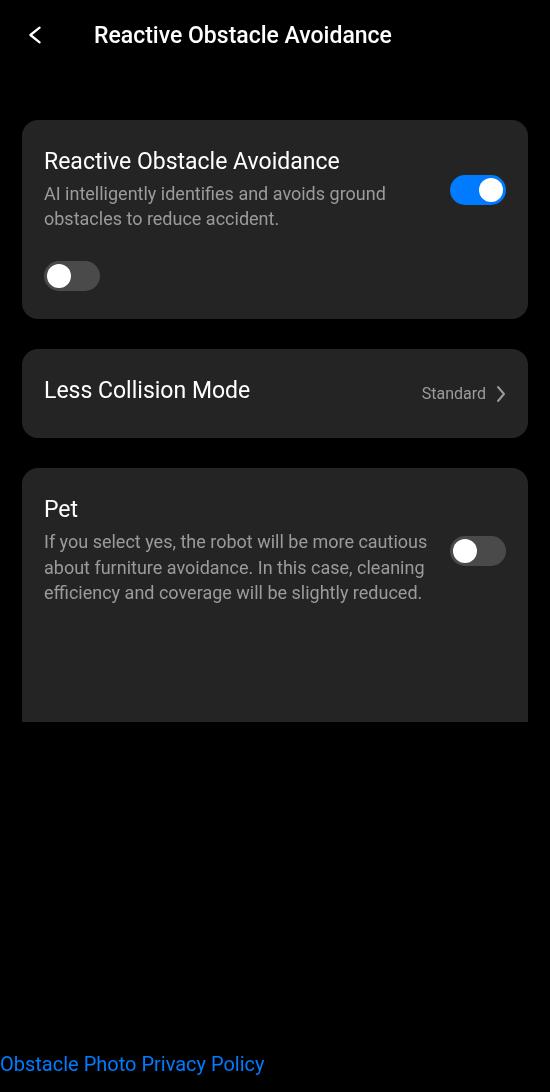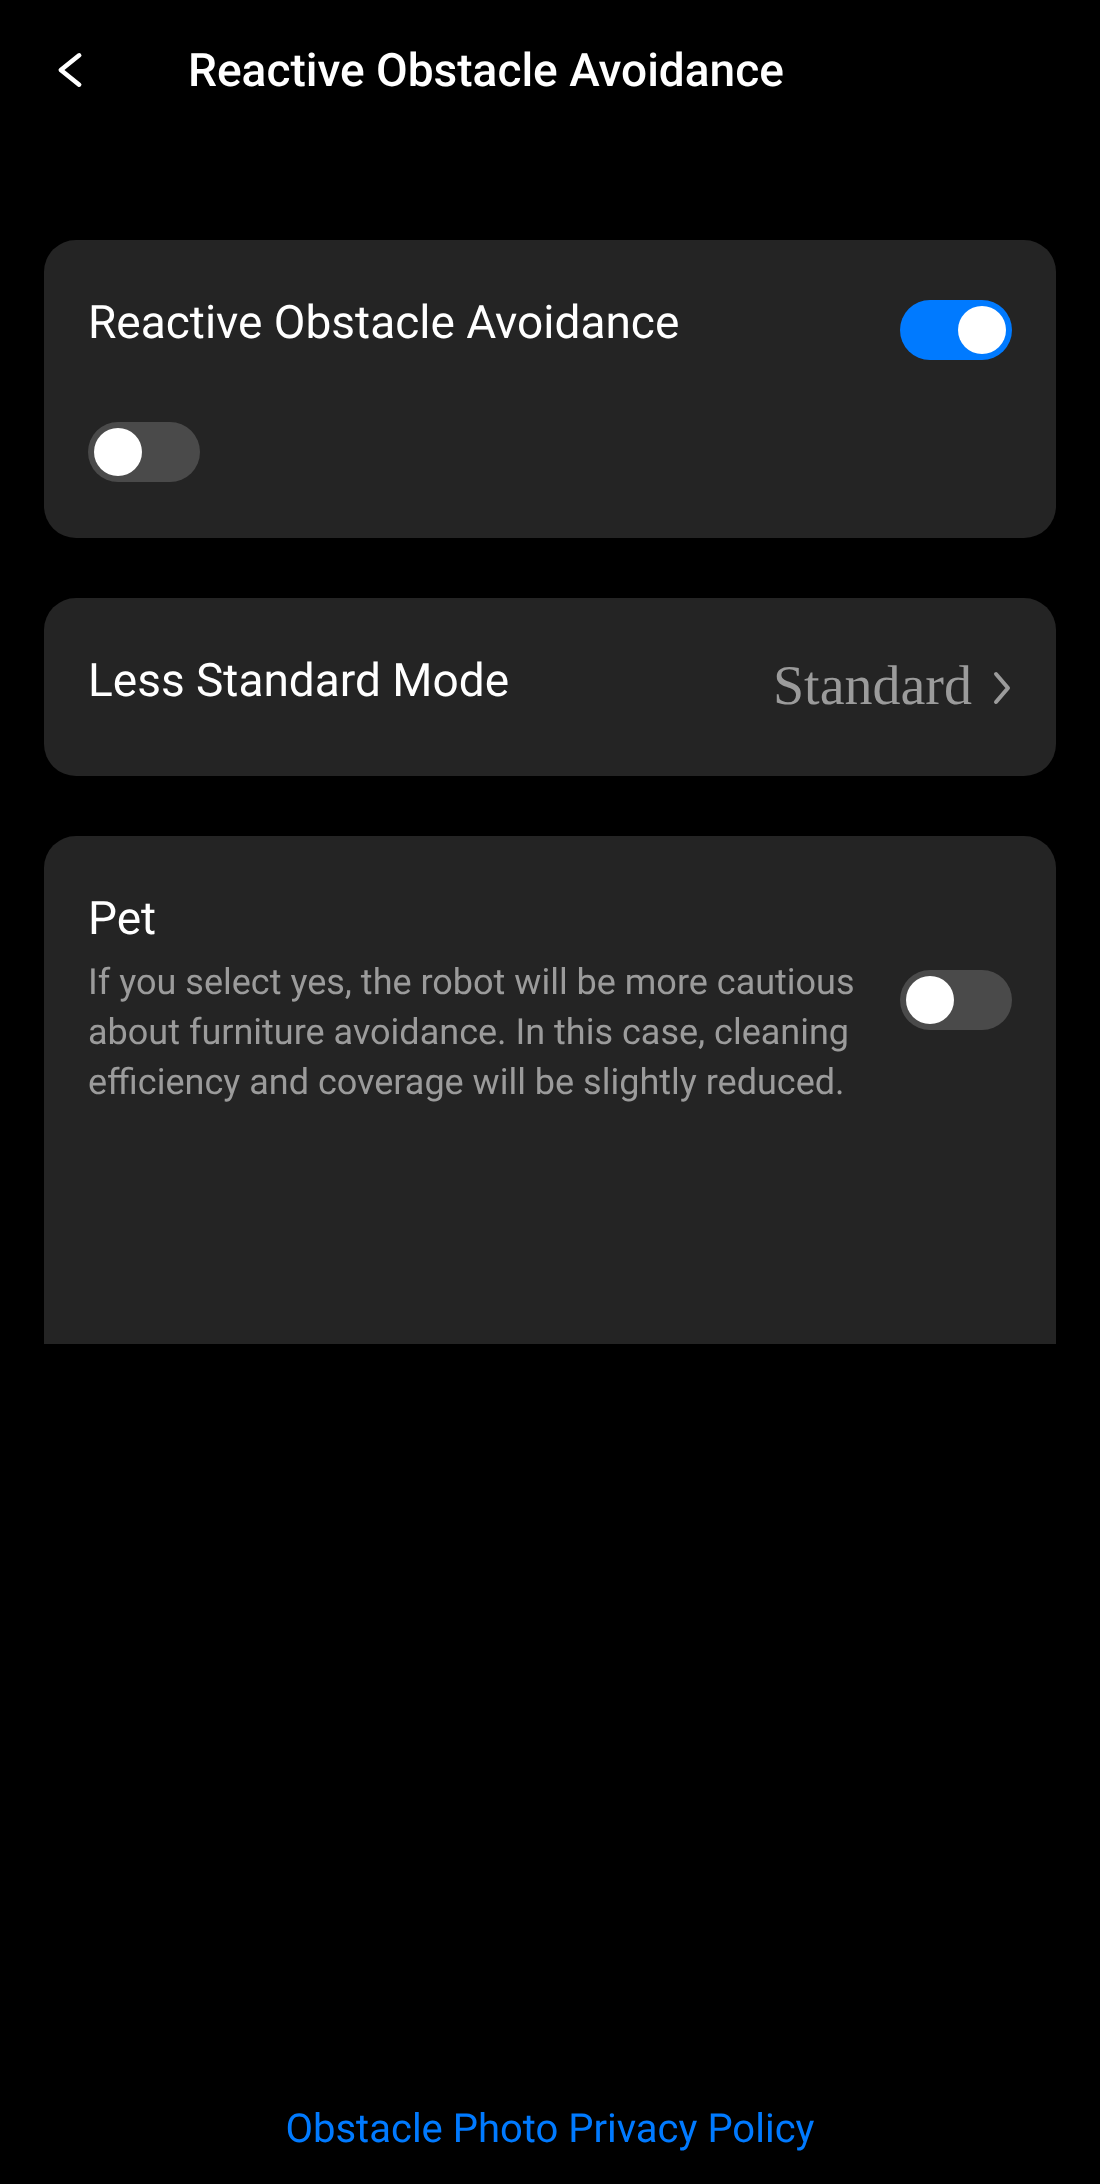--- a/index.html
+++ b/index.html
@@ -98,33 +98,31 @@
       background: #888888;
     }
     .value-chevron {
       display: flex;
       align-items: center;
       gap: 10px;
       flex-shrink: 0;
     }
     .value-text {
       color: #9b9b9b;
-      font-size: 28px;
-      font-family: Liberation Serif, serif;
+      font-size: 16px;
     }
     .chevron-right {
       width: 10px;
       height: 18px;
     }
     .footer-link {
       position: absolute;
       bottom: 16px;
       left: 0;
       right: 0;
-      text-align: center;
       color: #007aff;
       font-size: 20px;
     }
     .card-cut {
       background: #242424;
       border-radius: 16px 16px 0 0;
       padding: 28px 22px 0 22px;
       margin-bottom: 12px;
       height: 254px;
       overflow: hidden;
@@ -149,36 +147,37 @@
   </span>
   <div class="header-title">Reactive Obstacle Avoidance</div>
 </div>
 
 <div class="content">
 
   <div class="card">
     <div class="row">
       <div class="row-text">
         <div class="row-title">Reactive Obstacle Avoidance</div>
+        <div class="row-desc">AI intelligently identifies and avoids ground obstacles to reduce accident.</div>
       </div>
       <div class="toggle on">
         <div class="toggle-knob"></div>
       </div>
     </div>
     <div class="row">
       <div class="toggle off">
         <div class="toggle-knob"></div>
       </div>
     </div>
   </div>
 
   <div class="card">
     <div class="row">
       <div class="row-text">
-        <div class="row-title">Less Standard Mode</div>
+        <div class="row-title">Less Collision Mode</div>
       </div>
       <div class="value-chevron">
         <span class="value-text">Standard</span>
         <span class="chevron-right">
           <svg viewBox="0 0 10 18" fill="none" stroke="#9b9b9b" stroke-width="2" stroke-linecap="round" stroke-linejoin="round">
             <polyline points="2 2 8 9 2 16"></polyline>
           </svg>
         </span>
       </div>
     </div>

